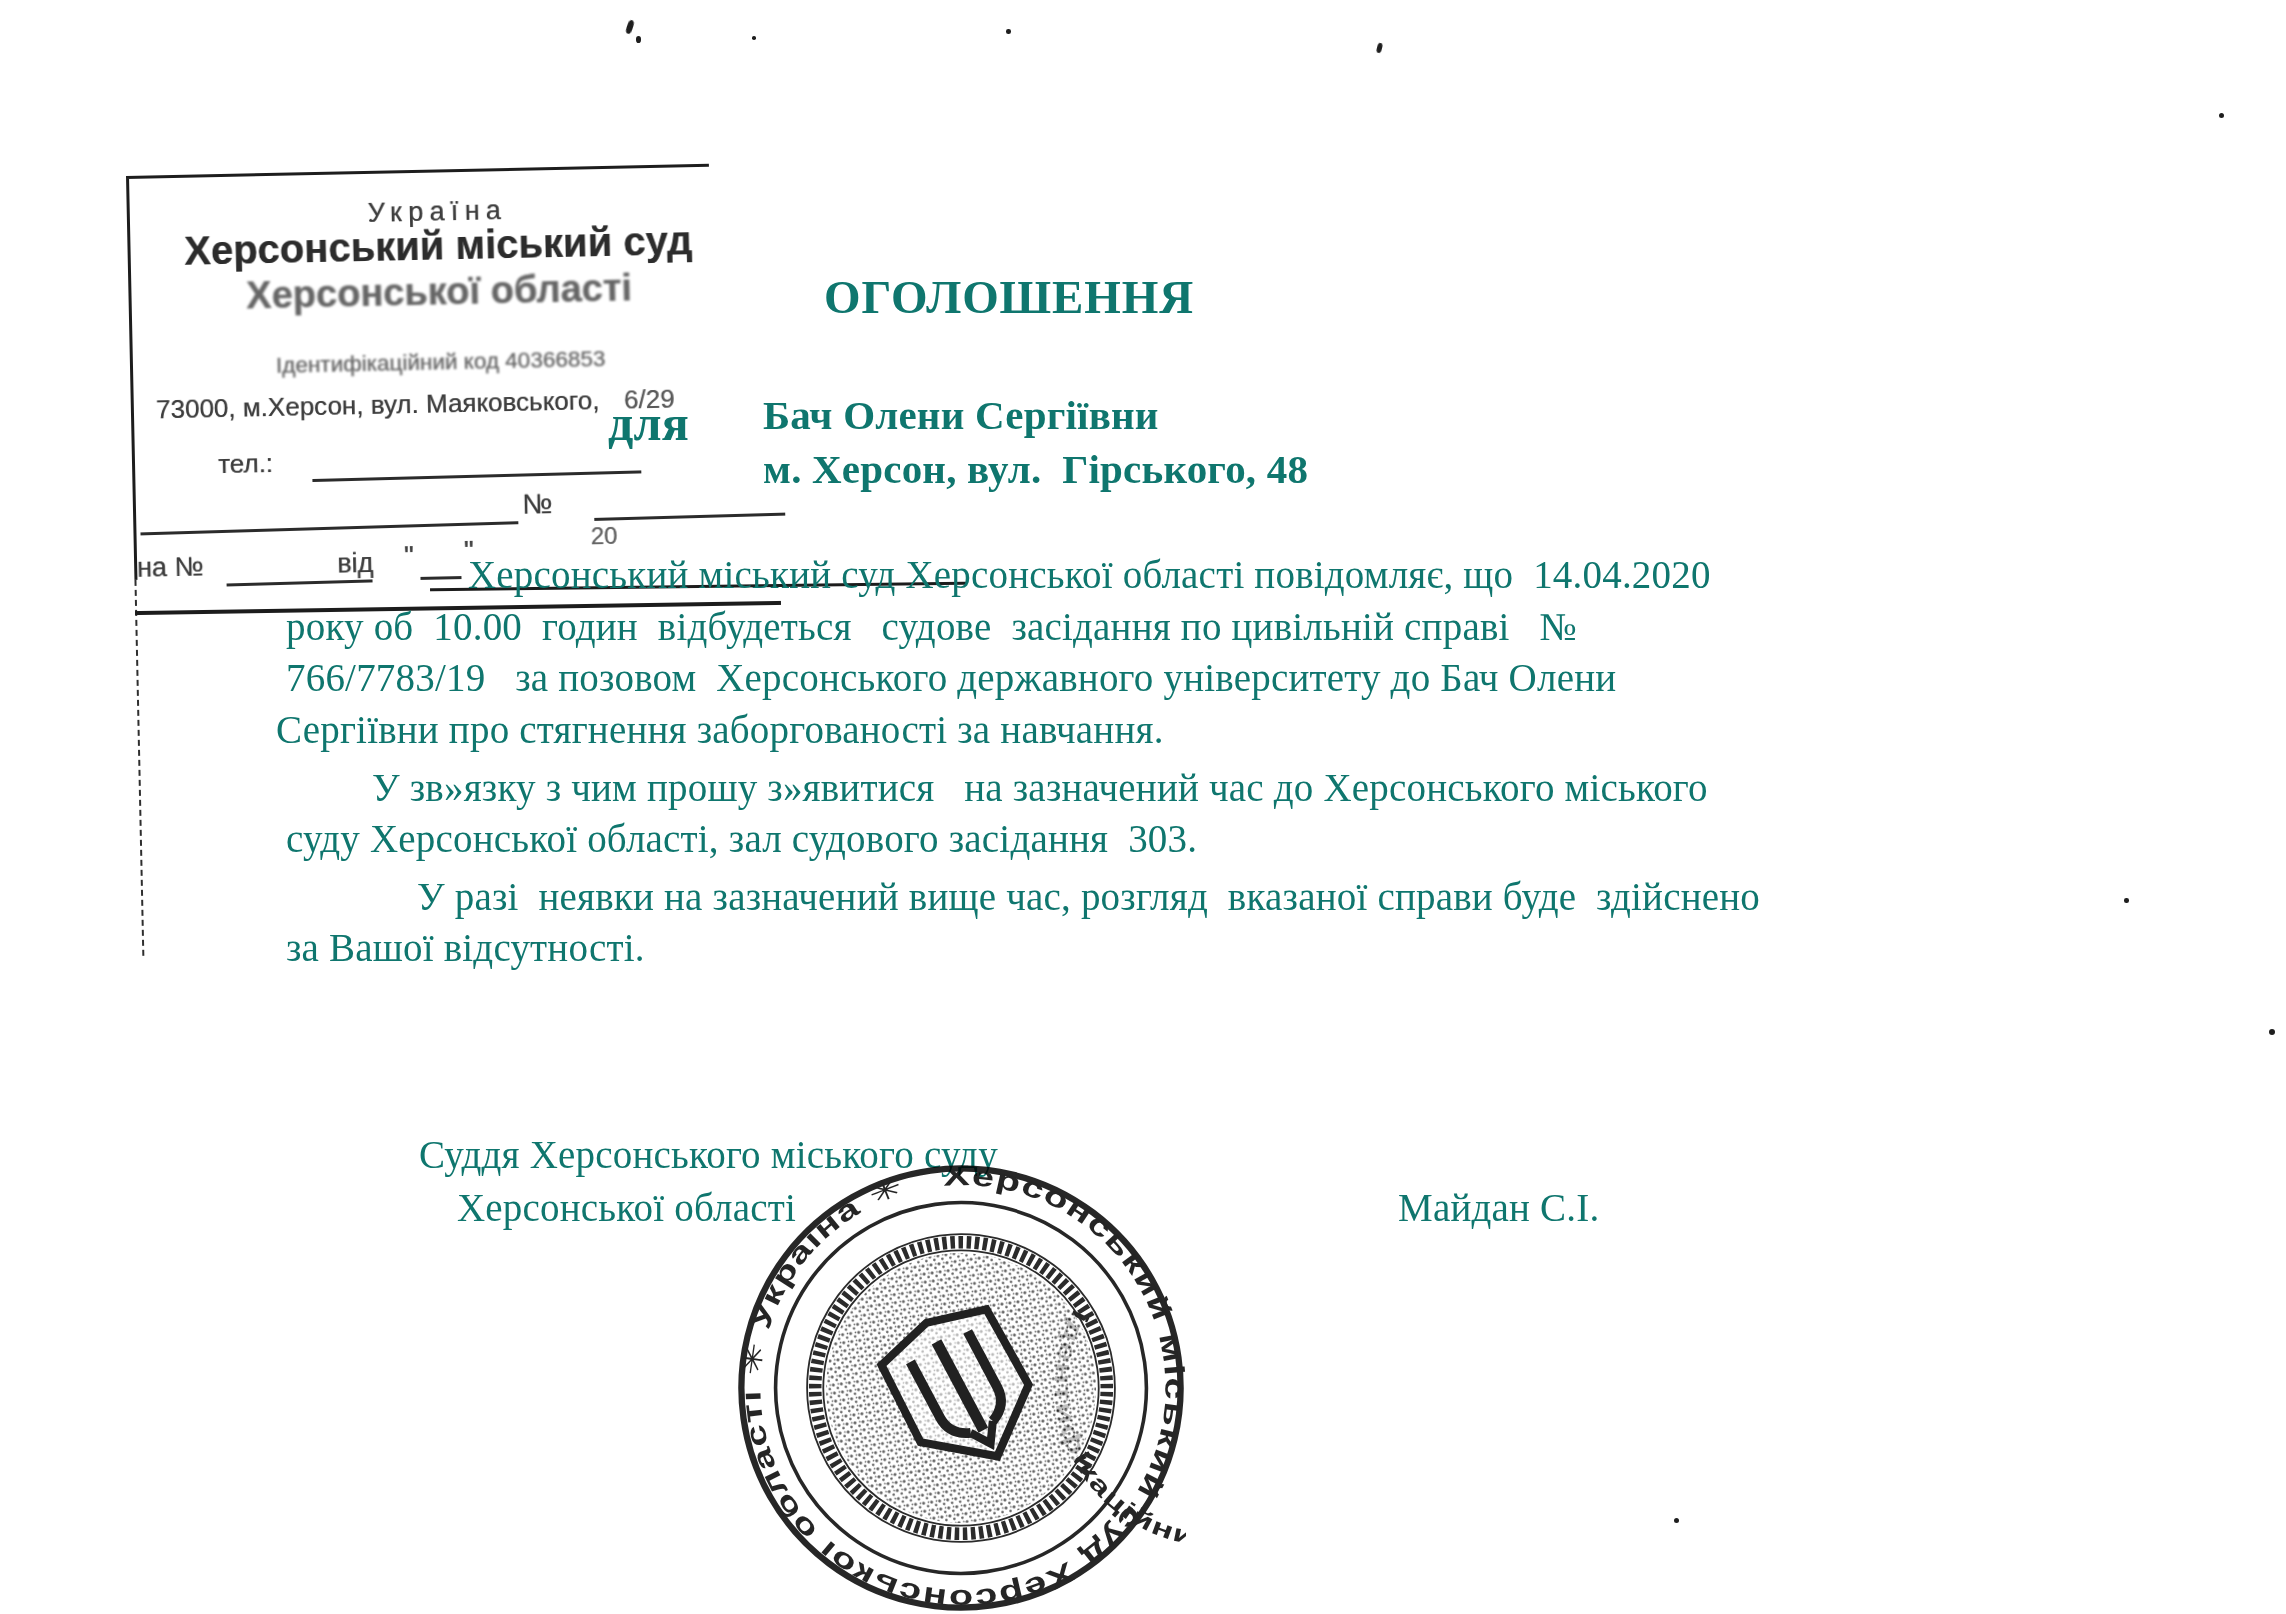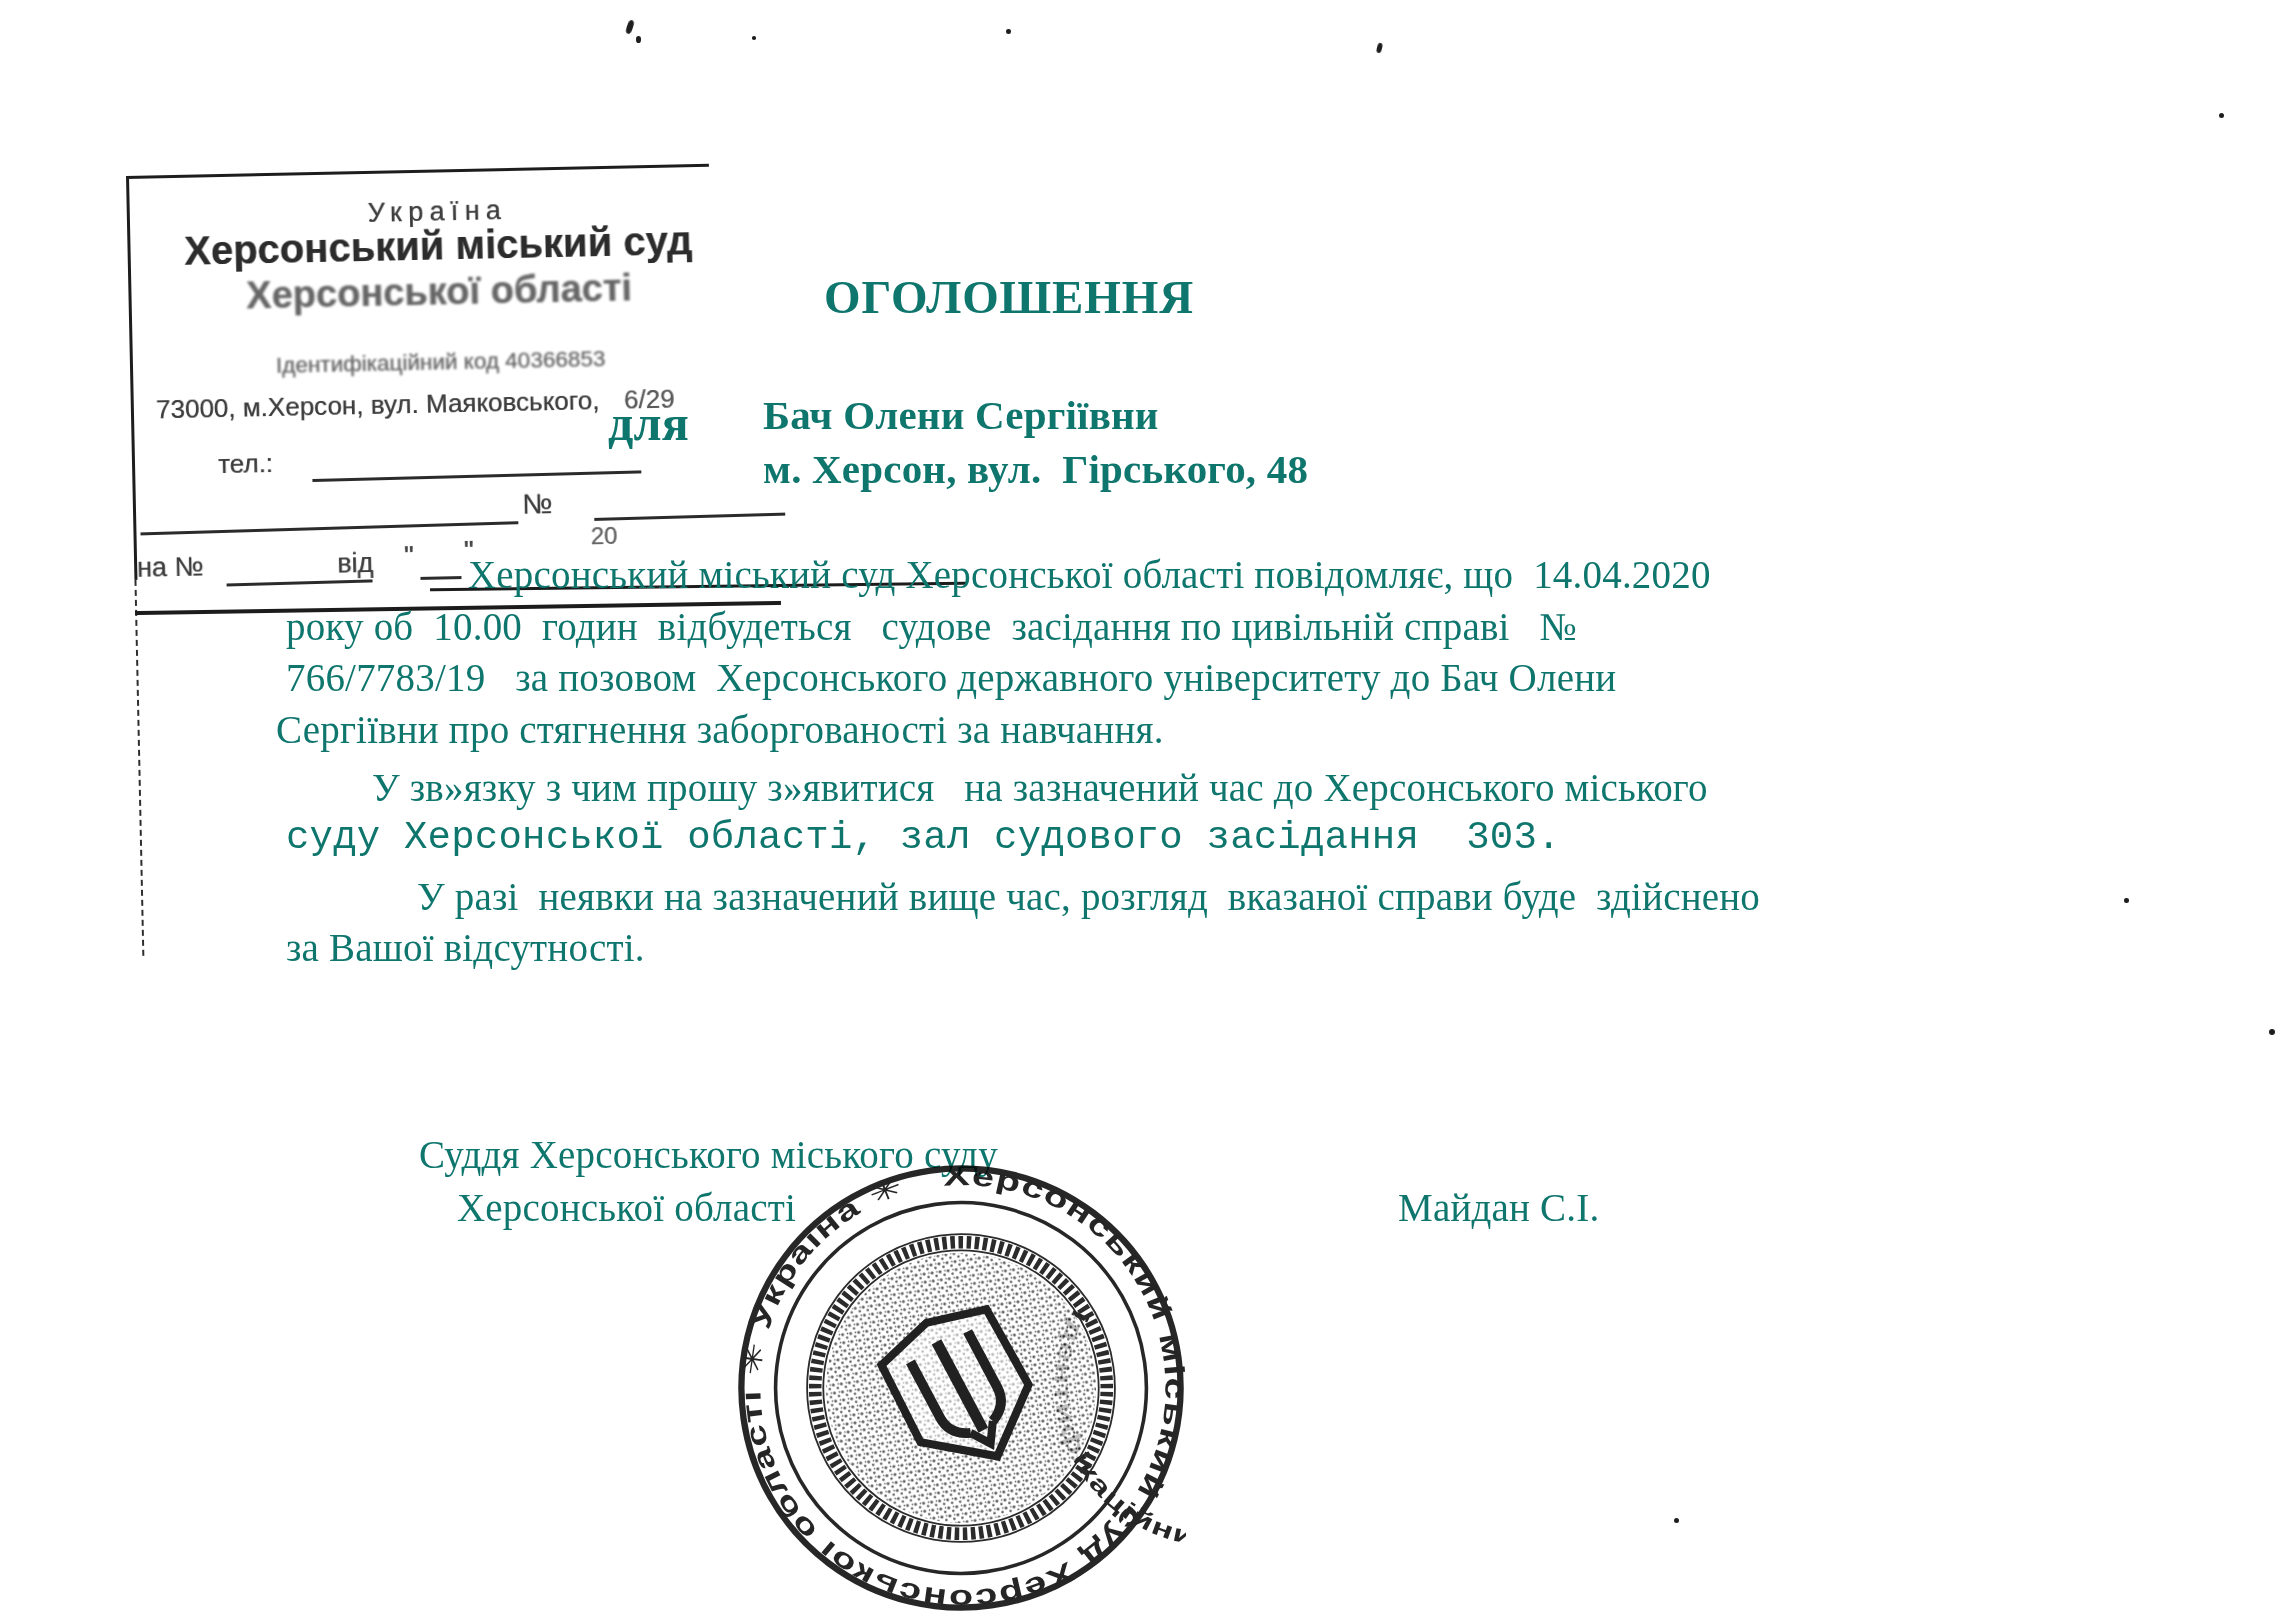--- a/index.html
+++ b/index.html
@@ -63,21 +63,21 @@
 
   <div class="typed b" style="left:608px;top:394px;font-size:50px;">для</div>
   <div class="typed b" style="left:763px;top:391px;font-size:41px;text-align:center;">Бач Олени Сергіївни</div>
   <div class="typed b" style="left:763px;top:445px;font-size:41px;">м. Херсон, вул.  Гірського, 48</div>
 
   <div class="typed body-line" style="left:468px;top:552px;">Херсонський міський суд Херсонської області повідомляє, що  14.04.2020</div>
   <div class="typed body-line" style="left:286px;top:604px;">року об  10.00  годин  відбудеться   судове  засідання по цивільній справі   №</div>
   <div class="typed body-line" style="left:286px;top:655px;">766/7783/19   за позовом  Херсонського державного університету до Бач Олени</div>
   <div class="typed body-line" style="left:276px;top:707px;">Сергіївни про стягнення заборгованості за навчання.</div>
   <div class="typed body-line" style="left:372px;top:765px;">У зв»язку з чим прошу з»явитися   на зазначений час до Херсонського міського</div>
-  <div class="typed body-line" style="left:286px;top:816px;font-family:Liberation Mono, monospace;">суду Херсонської області, зал судового засідання  303.</div>
+  <div class="typed body-line" style="left:286px;top:816px;">суду Херсонської області, зал судового засідання  303.</div>
   <div class="typed body-line" style="left:417px;top:874px;">У разі  неявки на зазначений вище час, розгляд  вказаної справи буде  здійснено</div>
   <div class="typed body-line" style="left:286px;top:925px;">за Вашої відсутності.</div>
 
   <div class="typed body-line" style="left:419px;top:1132px;">Суддя Херсонського міського суду</div>
   <div class="typed body-line" style="left:457px;top:1185px;">Херсонської області</div>
   <div class="typed body-line" style="left:1398px;top:1185px;">Майдан С.І.</div>
 
   <svg id="seal" width="450" height="450" viewBox="0 0 500 500" xmlns="http://www.w3.org/2000/svg">
     <defs>
       <pattern id="stip" width="9" height="9" patternUnits="userSpaceOnUse">

